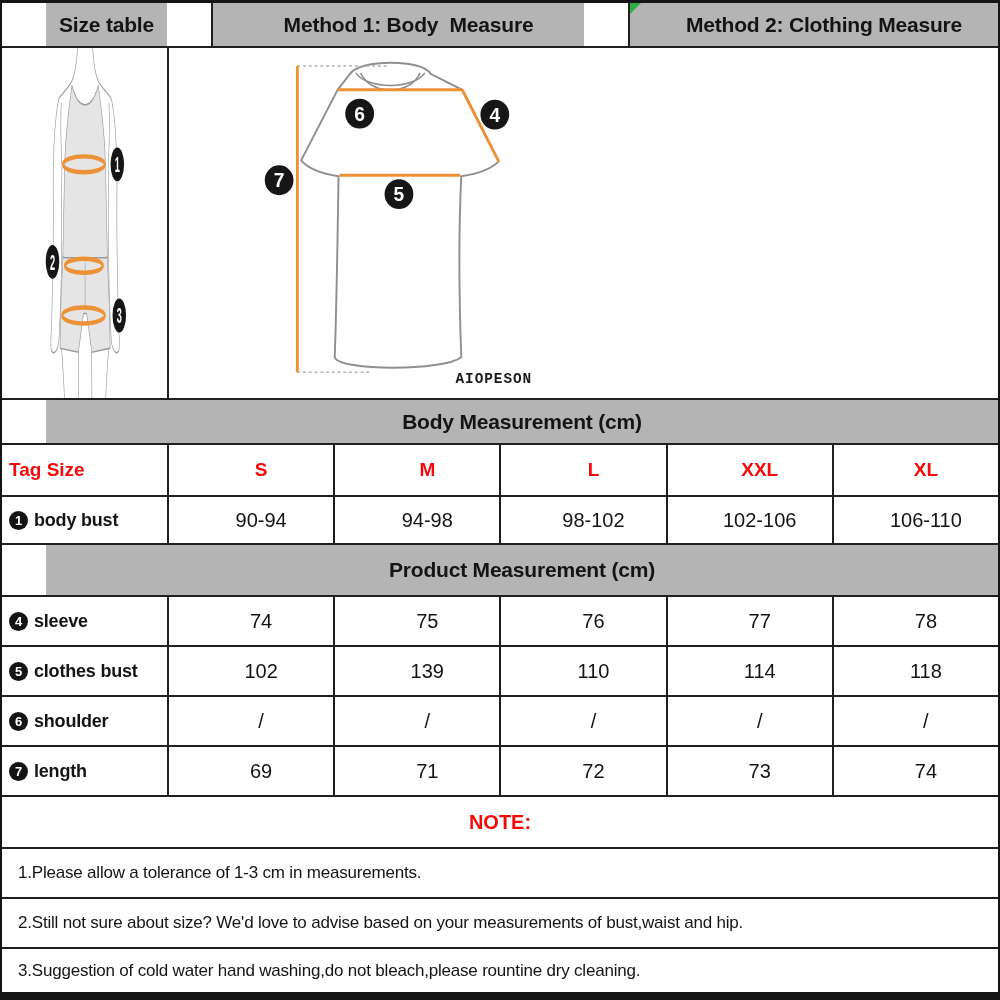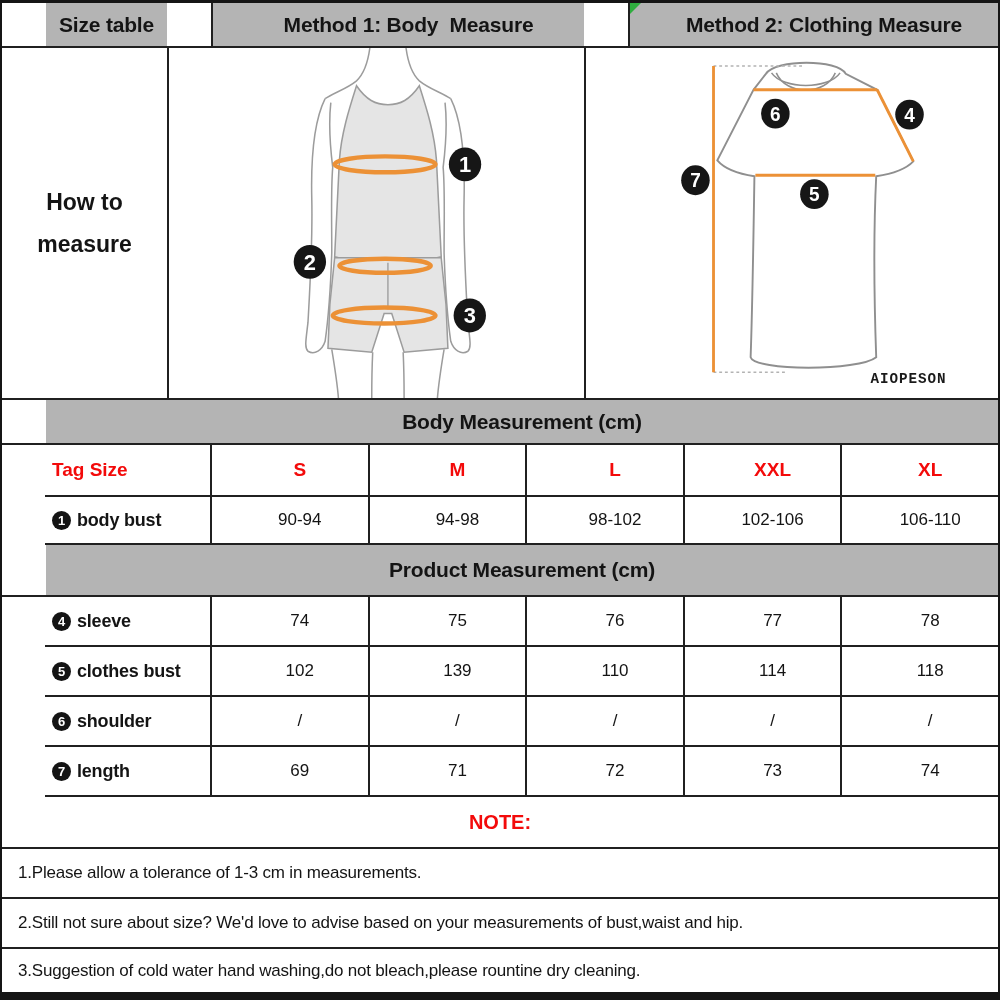--- a/index.html
+++ b/index.html
@@ -8,42 +8,42 @@
 
   .sheet{
     width:1000px; height:1000px;
     border:2px solid #151515; border-top-width:3px; border-bottom-width:8px;
     display:grid;
     grid-template-rows:45px 352px 45px 52px 48px 52px 50px 50px 50px 50px 52px 50px 50px 43px;
   }
   .row{ display:grid; border-bottom:2px solid #202020; min-height:0; }
   .row:last-child{ border-bottom:none; }
   .cols3{ grid-template-columns:165px 417px 1fr; }
-  .cols6{ grid-template-columns:165px repeat(5,1fr);margin-left:43px; }
+  .cols6{ grid-template-columns:165px repeat(5,1fr); }
   .cols1{ grid-template-columns:1fr; }
   .c{ display:flex; align-items:center; justify-content:center; min-width:0; position:relative; }
   .c + .c{ border-left:2px solid #202020;padding-left:20px; }
 
   .gray{ background:#b4b4b4;margin-left:44px; }
   .hd{ font-weight:bold; font-size:21px; letter-spacing:-0.2px; }
   .ws-pre{ white-space:pre; }
 
   .howto{ flex-direction:column; font-weight:bold; font-size:23px; line-height:42px; }
 
   .red{ color:#f30a0a; }
   .sizehd{ font-weight:bold; font-size:19px; }
   .leftcell{ justify-content:flex-start; padding-left:7px; }
 
   .rowlabel{ font-weight:bold; font-size:18px; gap:6px; letter-spacing:-0.2px;}
   .badge{
     width:19px; height:19px; border-radius:50%; background:#141414; color:#fff;
     display:inline-flex; align-items:center; justify-content:center;
     font-size:13px; font-weight:bold; flex:none;
   }
-  .val{ font-size:17px; }
+  .val{ font-size:20px; }
 
   .notehd{ font-weight:bold; font-size:20px; }
   .note{ font-size:17px; justify-content:flex-start; padding-left:16px; letter-spacing:-0.2px; }
 
   .diagcell{ overflow:hidden; }
   .diagcell svg{ display:block; width:100%; height:100%; }
 
   .flag{
     position:absolute; top:0; left:0; width:0; height:0;
     border-top:11px solid #2fae3f; border-right:11px solid transparent;
@@ -57,24 +57,20 @@
   <div class="row cols3">
     <div class="c gray hd">Size table</div>
     <div class="c gray hd ws-pre">Method 1: Body  Measure</div>
     <div class="c gray hd">
       <span class="flag"></span>
       <span>Method 2: Clothing Measure</span>
     </div>
   </div>
 
   <div class="row cols3">
-    <div class="c howto">
-      <div>How to</div>
-      <div>measure</div>
-    </div>
 
     <div class="c diagcell">
       <svg viewBox="0 0 415 352" preserveAspectRatio="none">
         <g fill="none" stroke="#9c9c9c" stroke-width="1.6">
 
           <path d="M190,0 C188,14 184,26 176,33 C166,41 152,45 143,51"></path>
           <path d="M228,0 C230,14 234,26 242,33 C252,41 266,45 275,51"></path>
 
           <path d="M143,51 C131,74 128,112 129,152 C130,196 127,242 125,276 C123,293 121,301 125,305 C132,309 140,304 143,295 C147,268 149,236 150,206 C150,172 149,142 151,120 C148,97 147,72 149,55" fill="#ffffff"></path>
           <path d="M275,51 C287,74 290,112 289,152 C288,196 291,242 293,276 C295,293 297,301 293,305 C286,309 278,304 275,295 C271,268 269,236 268,206 C268,172 269,142 267,120 C270,97 271,72 269,55" fill="#ffffff"></path>

